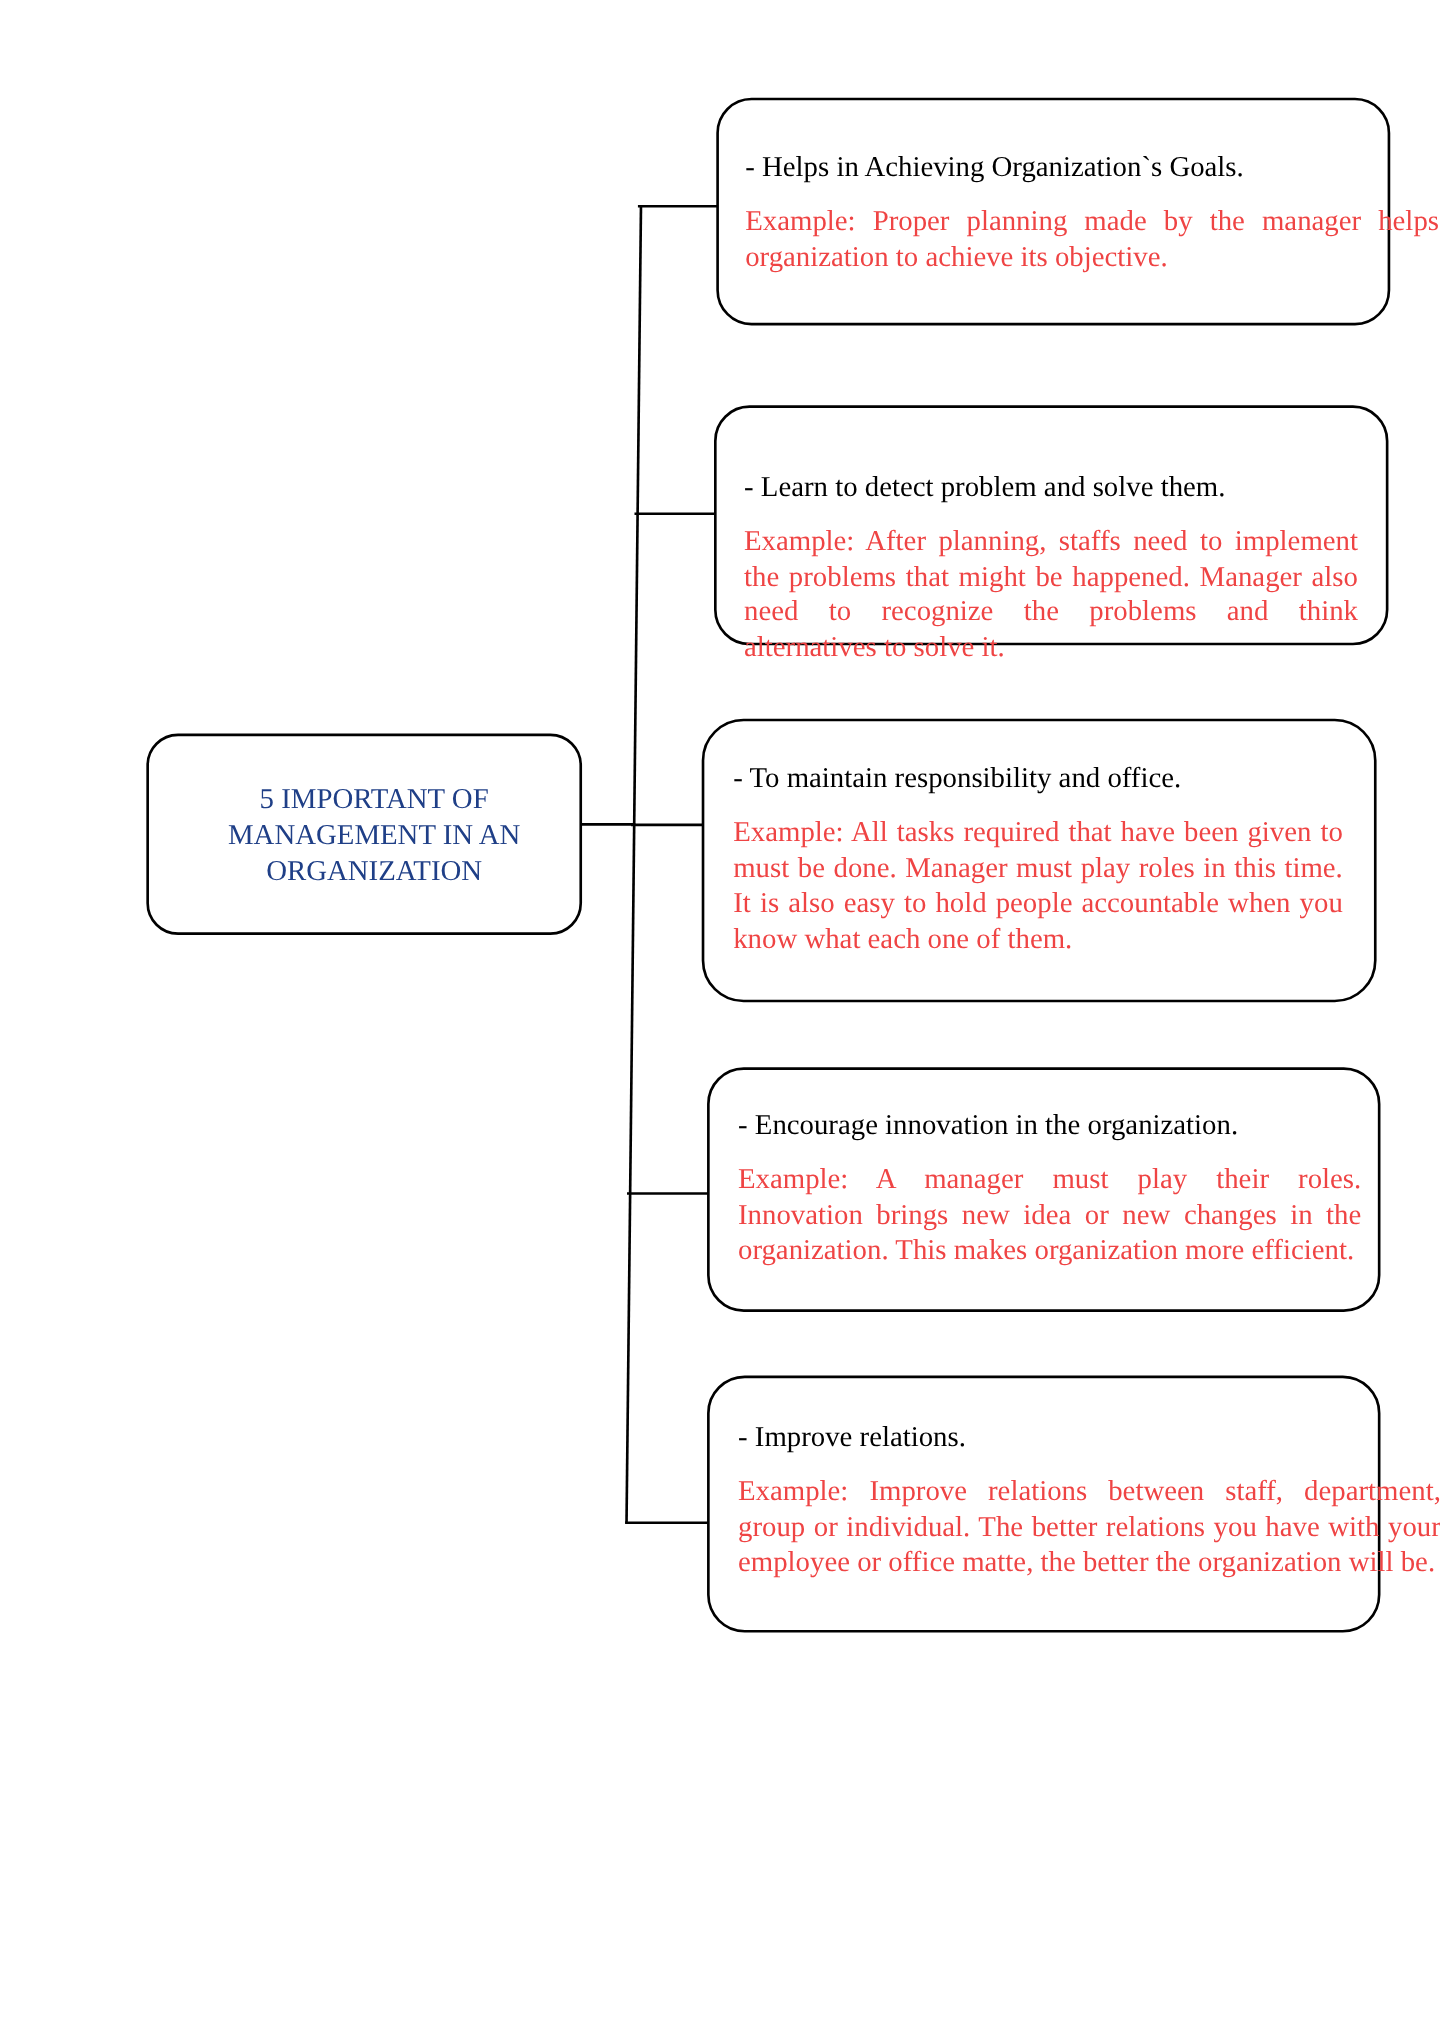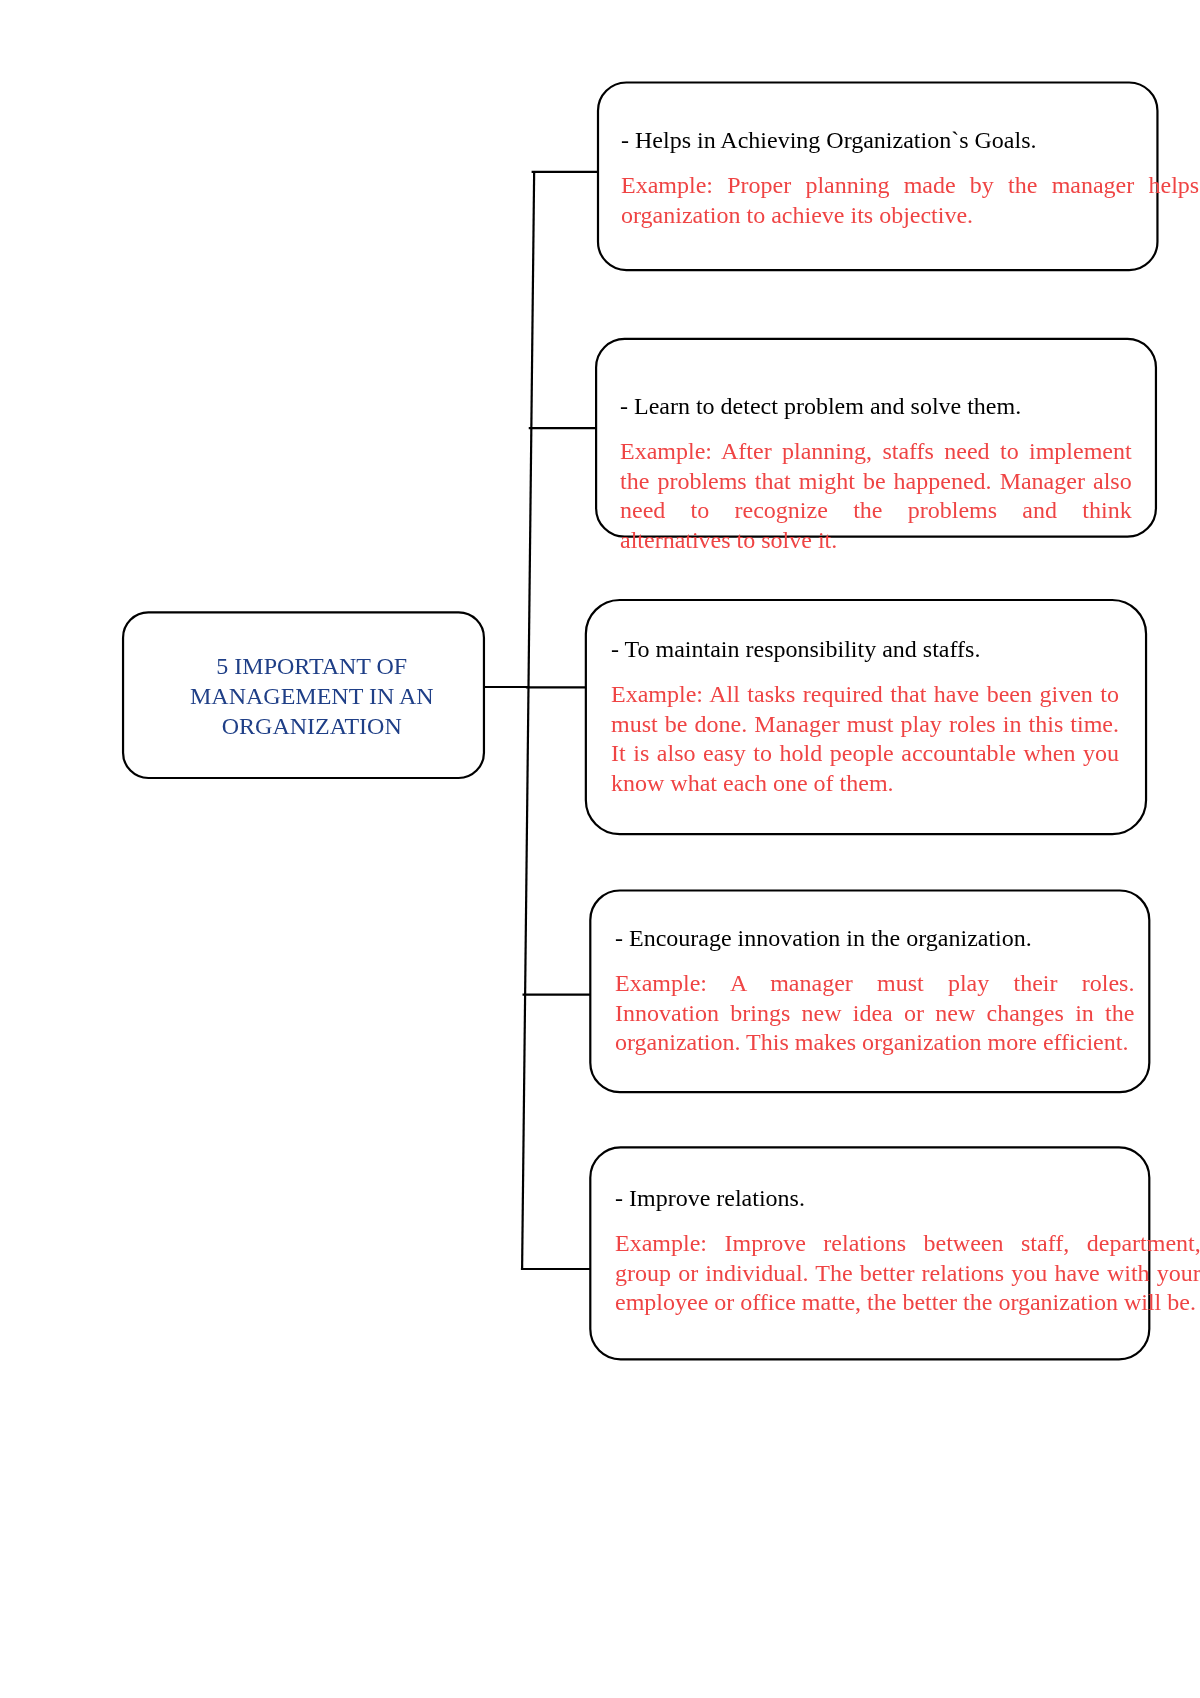--- a/index.html
+++ b/index.html
@@ -61,21 +61,21 @@
 
   <div class="branch-box" style="left:595.00px;top:337.80px;width:562.05px;height:199.95px;padding:0 25.30px 0 25.10px;margin-top:36px;">
     <div class="branch-text" style="top:0.40px;">
       <div class="head">- Learn to detect problem and solve them.</div>
       <div class="para">Example: After planning, staffs need to implement the problems that might be happened. Manager also need to recognize the problems and think alternatives to solve it.</div>
     </div>
   </div>
 
   <div class="branch-box" style="left:584.75px;top:598.90px;width:562.40px;height:236.35px;padding:0 28.50px 0 25.90px;">
     <div class="branch-text" style="top:-0.20px;">
-      <div class="head">- To maintain responsibility and staffs.</div>
+      <div class="head">- To maintain responsibility and office.</div>
       <div class="para">Example: All tasks required that have been given to must be done. Manager must play roles in this time. It is also easy to hold people accountable when you know what each one of them.</div>
     </div>
   </div>
 
   <div class="branch-box" style="left:589.20px;top:889.40px;width:569px;height:203.85px;padding:0 24.10px 0 25.50px;">
     <div class="branch-text" style="top:0.00px;">
       <div class="head">- Encourage innovation in the organization.</div>
       <div class="para">Example: A manager must play their roles. Innovation brings new idea or new changes in the organization. This makes organization more efficient.</div>
     </div>
   </div>

